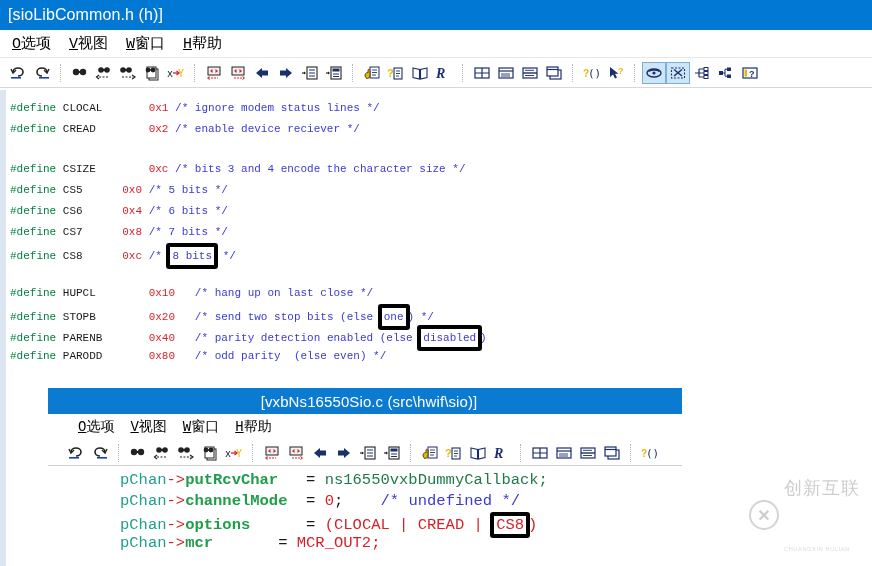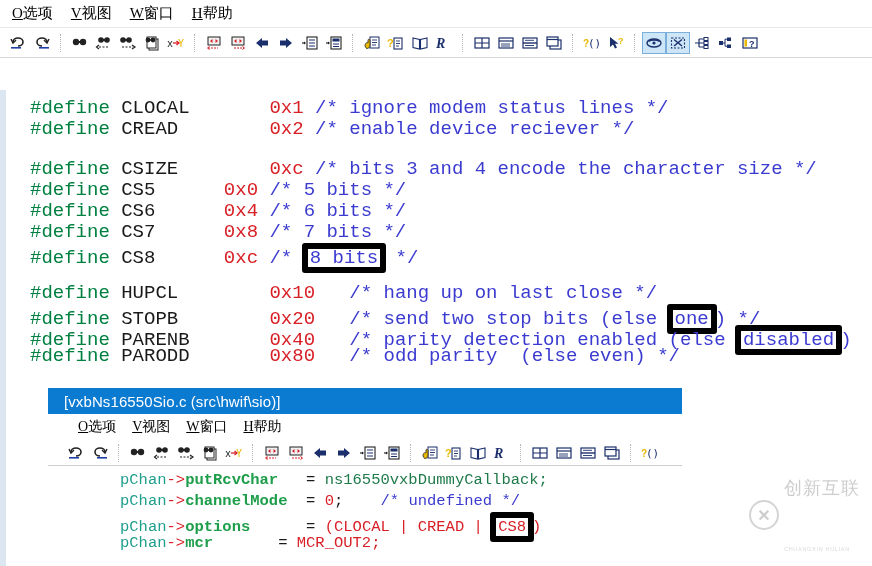--- a/index.html
+++ b/index.html
@@ -46,21 +46,21 @@
     align-items: center;
     padding-left: 12px;
     box-sizing: border-box;
     border-bottom: 1px solid #e8e8e8;
   }
   .menu-item {
     font-size: 15px;
     color: #000000;
     margin-right: 18px;
     white-space: nowrap;
-    font-family: Liberation Serif, serif;
+    font-family: Liberation Mono, monospace;
   }
   .menu-item .accel {
     text-decoration: underline;
   }
 
   .toolbar {
     height: 30px;
     background: #ffffff;
     display: flex;
     align-items: center;
@@ -101,66 +101,67 @@
     background: #dce6f0;
   }
   .code-area {
     position: absolute;
     left: 6px;
     top: 90px;
     right: 0;
     bottom: 0;
     background: #ffffff;
     font-family: "Liberation Mono", monospace;
-    font-size: 19px;
+    font-size: 11px;
     line-height: 21px;
     padding-top: 8px;
-    padding-left: 24px;
+    padding-left: 4px;
     box-sizing: border-box;
     white-space: pre;
   }
   .ln { height: 21px; white-space: pre; }
   .blank { height: 19px; }
 
   
   .k-define { color: #008040; }
   .k-ident  { color: #1a1a1a; }
   .k-num    { color: #d81f26; }
   .k-cmt    { color: #3b3bd0; }
   .k-var    { color: #1f9e8c; margin-left: 12px; }
   .k-arrow  { color: #d81f26; }
   .k-mem    { color: #1e9e4a; font-weight: bold; }
   .k-punct  { color: #d81f26; }
   .k-macro  { color: #d81f26; }
   .k-fn     { color: #1f7a4a; text-align: center; }
 
   
   .anno {
-    border: 6px solid #000000;
+    border: 4px solid #000000;
     border-radius: 3px;
     padding: 0px 2px;
     margin: 0 -2px;
     display: inline-block;
     line-height: 18px;
   }
 
   
   #child {
     position: absolute;
     left: 48px;
     top: 388px;
     width: 634px;
     height: 178px;
     background: #ffffff;
     box-sizing: border-box;
   }
   #child .titlebar {
     height: 26px;
     background: #0b7ad1;
-    padding-left: 16px;
+    padding-left: 8px;
+    justify-content: center;
   }
   #child .titlebar-text { font-size: 15px; }
   #child .menubar {
     height: 26px;
     padding-left: 30px;
     border-bottom: none;
   }
   #child .menu-item { font-size: 14px; margin-right: 16px; }
   #child .toolbar {
     height: 26px;
@@ -212,20 +213,23 @@
     font-family: "Liberation Sans", sans-serif;
   }
 
   svg { display:block; }
 </style>
 </head>
 <body>
 
 <div id="app">
 
+  <div class="titlebar">
+    <span class="titlebar-text">[sioLibCommon.h (h)]</span>
+  </div>
 
   <div class="menubar">
     <span class="menu-item"><span class="accel">O</span><span>选项</span></span>
     <span class="menu-item"><span class="accel">V</span><span>视图</span></span>
     <span class="menu-item"><span class="accel">W</span><span>窗口</span></span>
     <span class="menu-item"><span class="accel">H</span><span>帮助</span></span>
   </div>
 
   <div class="toolbar" id="main-toolbar">
       <div class="tb-group">

